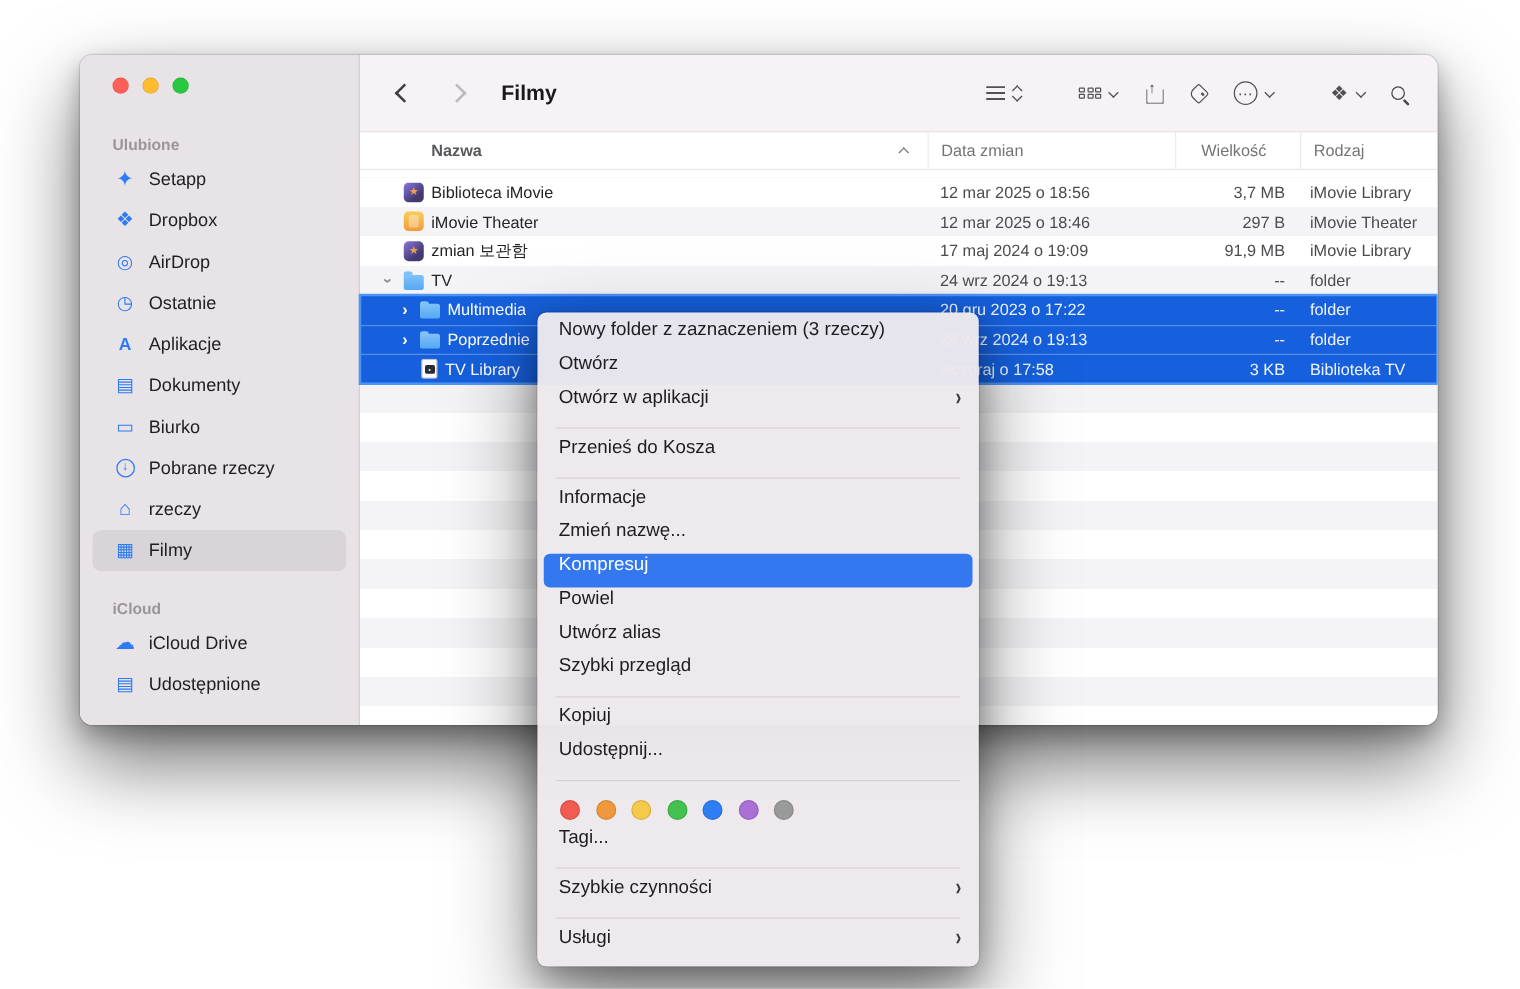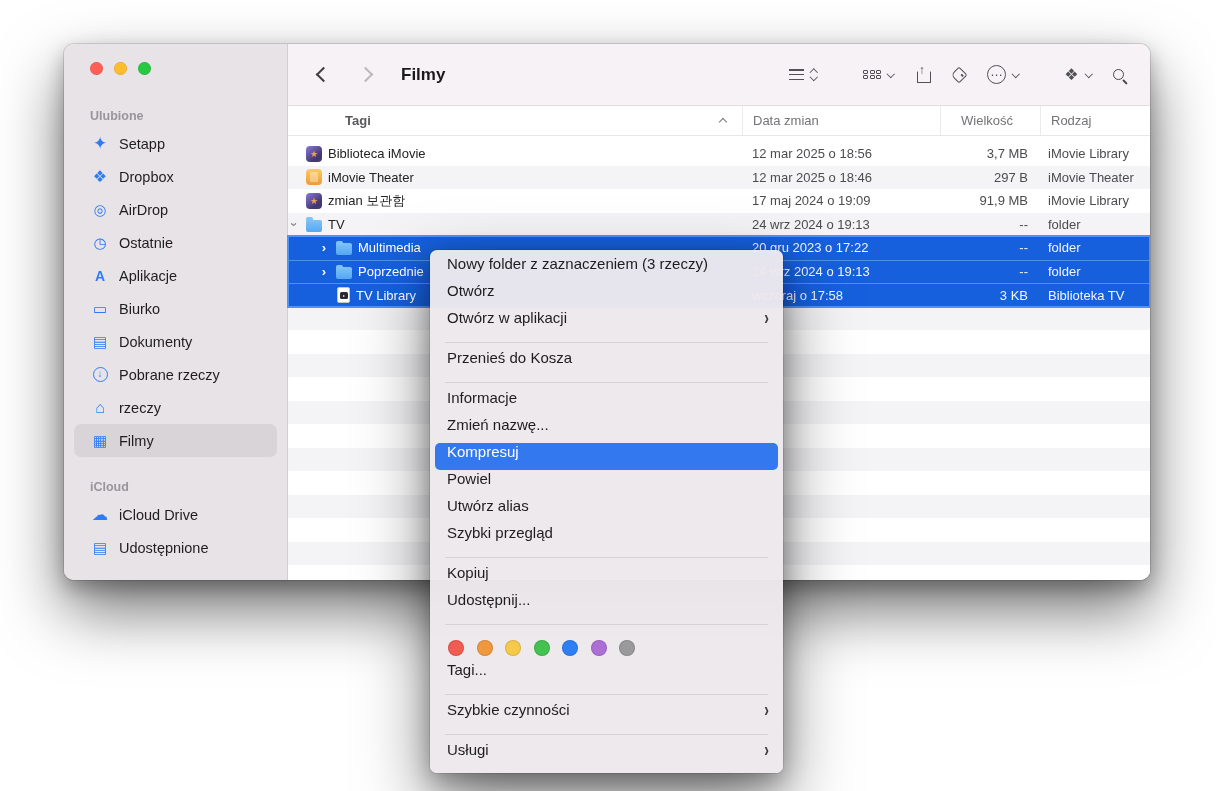--- a/index.html
+++ b/index.html
@@ -85,21 +85,21 @@
                color:#59595d; font-weight:600; }
   .col.size { padding-left:20px; }
   .caret { width:6px; height:6px; border-left:1.6px solid #76767a; border-top:1.6px solid #76767a;
            transform:rotate(45deg); margin-top:3px; }
 
   
   .list { flex:1; background:#fff; padding-top:6px; display:flex; flex-direction:column; min-height:0; }
   .rows { flex:1; background:repeating-linear-gradient(to bottom,#ffffff 0 23.5px,#f4f4f6 23.5px 47px); }
   .row { height:23.5px; display:grid; grid-template-columns:454px 198px 100px 1fr; align-items:center;
          font-size:13px; color:#232325; }
-  .cell-name { display:flex; align-items:center; gap:6px; overflow:hidden; white-space:nowrap; }
+  .cell-name { display:flex; align-items:center; gap:6px; padding-left:17px; overflow:hidden; white-space:nowrap; }
   .row.lvl1 .cell-name { padding-left:30px; }
   .disc { width:12px; flex:none; text-align:center; font-size:13px; font-weight:700; color:#8d8d91; }
   .disc.open::before { content:"›"; display:inline-block; transform:rotate(90deg); }
   .disc.closed::before { content:"›"; }
   .cell-date { padding-left:10px; color:#4c4c50; }
   .cell-size { text-align:right; padding-right:12px; color:#4c4c50; }
   .cell-kind { padding-left:8px; color:#4c4c50; overflow:hidden; white-space:nowrap; }
   .sel-block { outline:2px solid #4d94f8; outline-offset:-1px; background:#1660dd; }
   .sel-block .row { color:#fff; }
   .sel-block .row + .row { border-top:1px solid rgba(160,200,255,.45); }
@@ -162,26 +162,26 @@
       </div>
       <div class="side-item">
         <span class="sico g-clock"></span>
         <span>Ostatnie</span>
       </div>
       <div class="side-item">
         <span class="sico g-apps"></span>
         <span>Aplikacje</span>
       </div>
       <div class="side-item">
+        <span class="sico g-doc"></span>
+        <span>Dokumenty</span>
+      </div>
+      <div class="side-item">
         <span class="sico g-desk"></span>
         <span>Biurko</span>
-      </div>
-      <div class="side-item">
-        <span class="sico g-doc"></span>
-        <span>Dokumenty</span>
       </div>
       <div class="side-item">
         <span class="sico-dl">↓</span>
         <span>Pobrane rzeczy</span>
       </div>
       <div class="side-item">
         <span class="sico g-home"></span>
         <span>rzeczy</span>
       </div>
       <div class="side-item sel">
@@ -233,21 +233,21 @@
         <div class="tbgroup" style="margin-left:24px">
           <span class="icon-dbx">❖</span>
           <span class="cv cv-dn"></span>
         </div>
         <span class="icon-search"></span>
       </div>
     </div>
 
     <div class="cols">
       <div class="col first">
-        <span>Tagi</span>
+        <span>Nazwa</span>
         <span class="caret"></span>
       </div>
       <div class="col">Data zmian</div>
       <div class="col size">Wielkość</div>
       <div class="col">Rodzaj</div>
     </div>
 
     <div class="list">
       <div class="rows">
         <div class="row">

